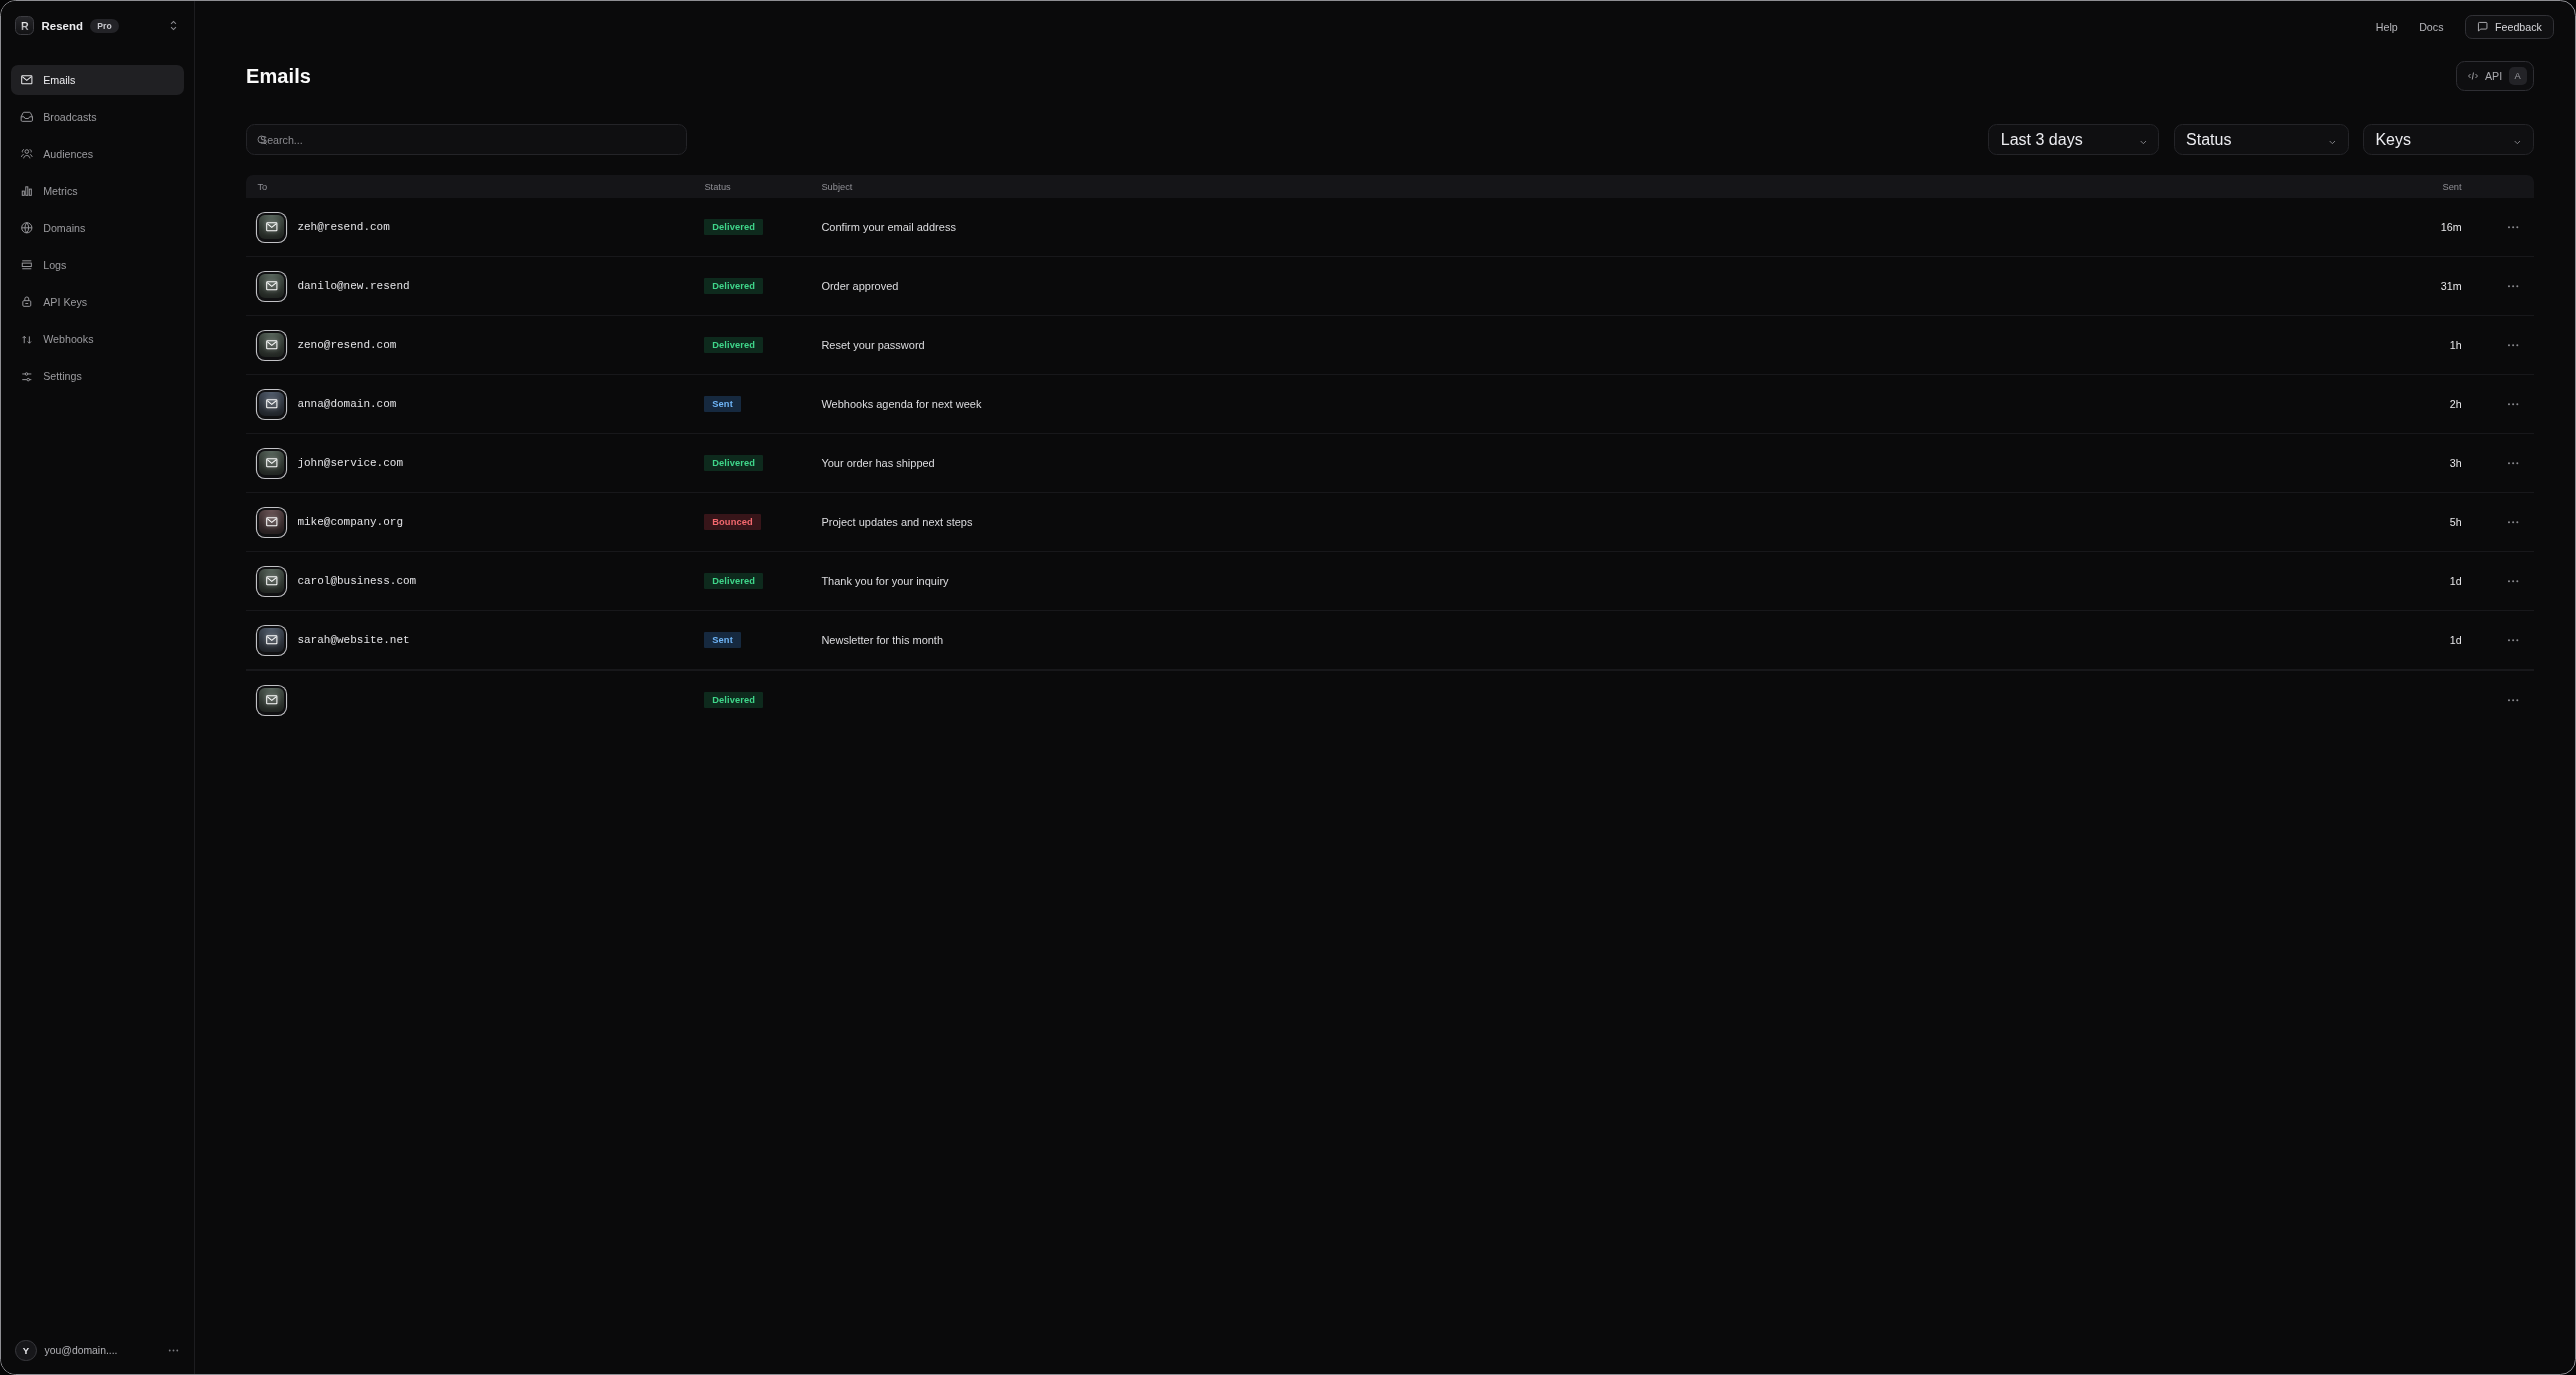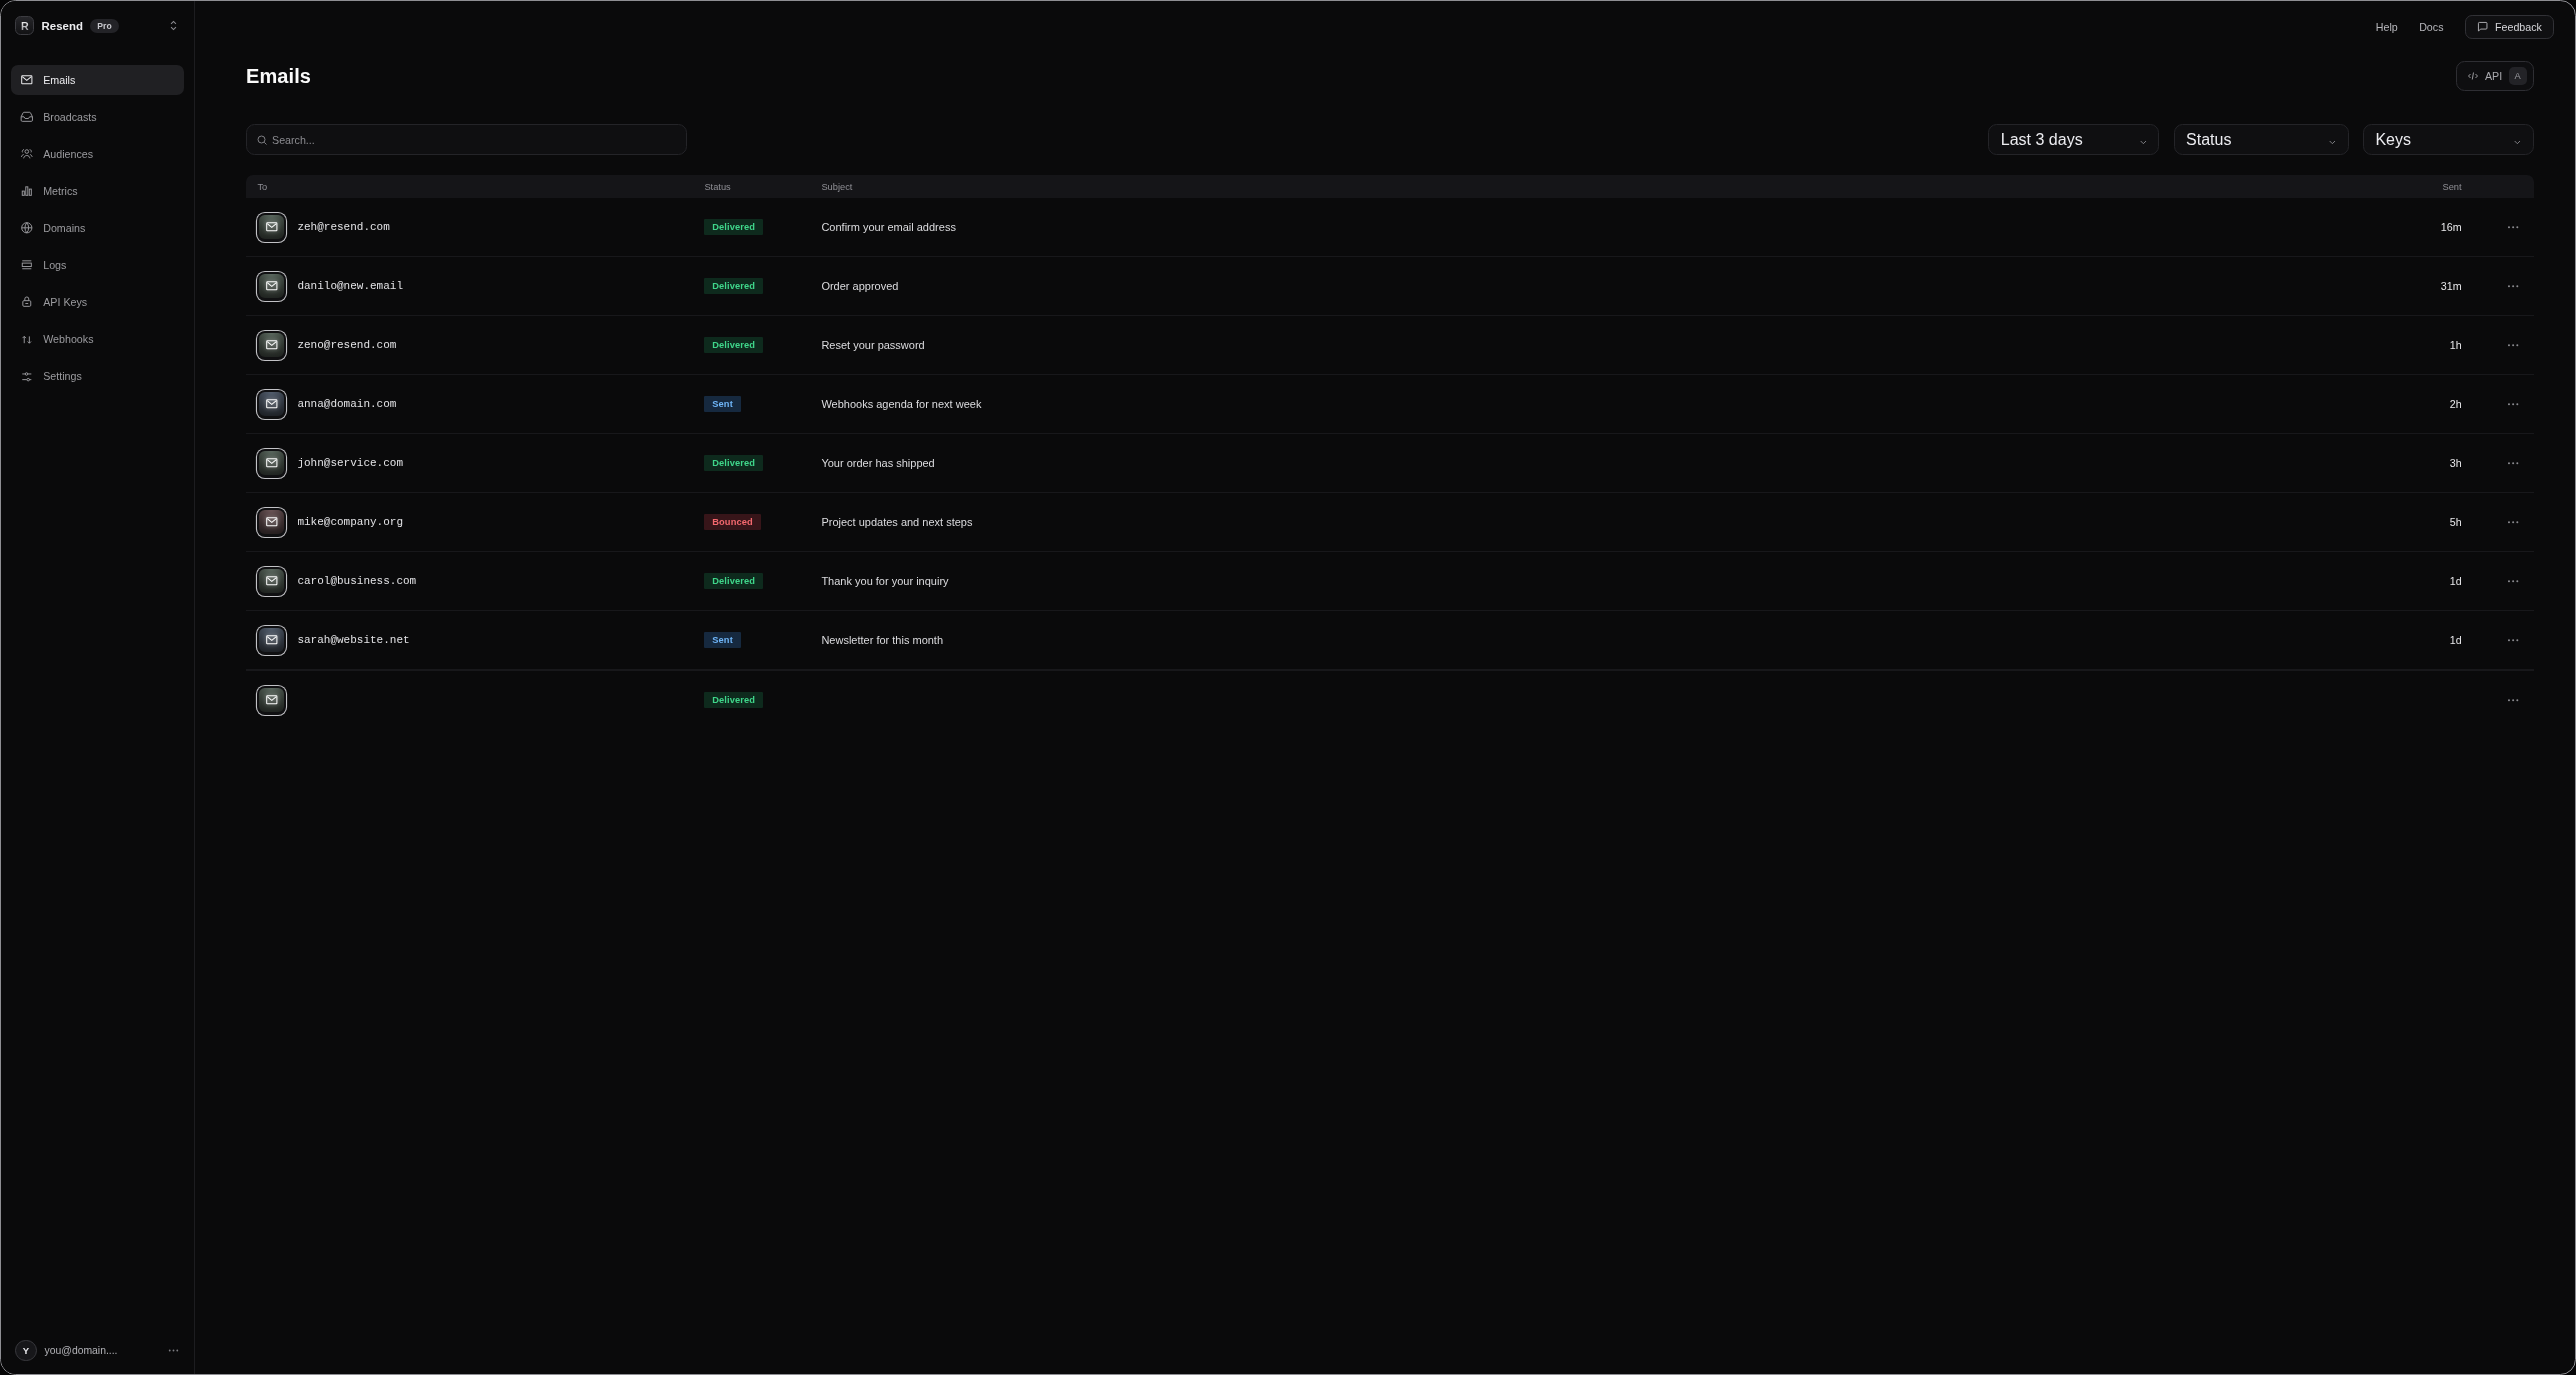--- a/index.html
+++ b/index.html
@@ -86,21 +86,21 @@
   .api-btn .icn { width: 12px; height: 12px; }
   .kbd {
     width: 18px; height: 18px; border-radius: 5px; background: #232327;
     color: #9b9ba0; font-size: 9.3px; display: flex; align-items: center; justify-content: center;
   }
 
   .filters { margin-top: 33px; display: flex; gap: 14.3px; }
   .search-box {
     flex: 0 0 441px; height: 31px; position: relative;
     background: #0f0f11; border: 0.7px solid #242428; border-radius: 8.6px;
-    display: flex; align-items: center; padding-left: 25px;
+    display: flex; align-items: center; padding-left: 13px;
   }
   .search-box .icn { position: absolute; left: 9.3px; width: 12px; height: 12px; color: #8b8b90; }
   .search-box input {
     background: transparent; border: none; outline: none; width: 90%;
     color: #e6e6ea; font-size: 10.7px; font-family: "Liberation Sans", sans-serif;
   }
   .search-box input::placeholder { color: #8b8b90; }
   .dropdown {
     height: 31px; background: #0f0f11; border: 0.7px solid #242428; border-radius: 8.6px;
     display: flex; align-items: center; justify-content: space-between;
@@ -367,21 +367,21 @@
 
   <div class="tgrid trow tone-delivered">
     <div class="tile">
       <div class="tile-face">
                 <span class="icn"><svg viewBox="0 0 24 24" fill="none" stroke="currentColor" stroke-width="1.8">
                     <rect x="3" y="5" width="18" height="14" rx="1"></rect>
                     <path d="M4 6.5l8 6.5 8-6.5"></path>
                   </svg></span>
               </div>
     </div>
-    <span class="cell-to">danilo@new.email</span>
+    <span class="cell-to">danilo@new.resend</span>
     <span><span class="badge" style="color: rgb(63, 214, 138); background: rgb(14, 42, 29);">Delivered</span></span>
     <span class="cell-subject">Order approved</span>
     <span class="cell-sent">31m</span>
     <span class="cell-menu">
               <span class="row-menu">
                 <span class="icn"><svg viewBox="0 0 24 24" fill="currentColor" stroke="none">
                     <circle cx="5" cy="12" r="1.7"></circle>
                     <circle cx="12" cy="12" r="1.7"></circle>
                     <circle cx="19" cy="12" r="1.7"></circle>
                   </svg></span>

